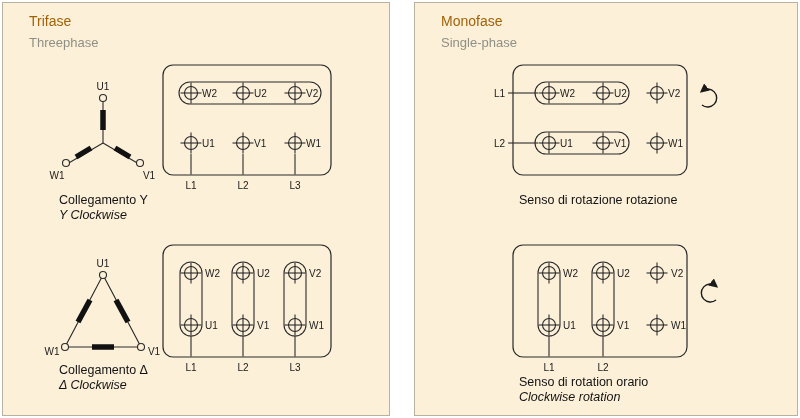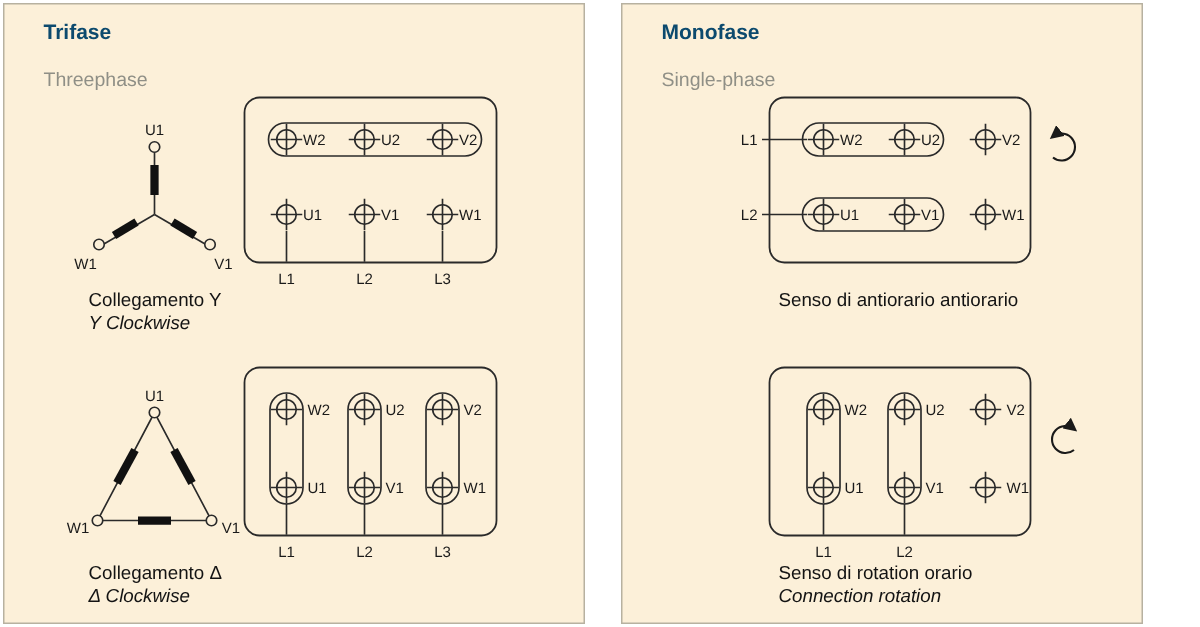--- a/index.html
+++ b/index.html
@@ -10,24 +10,24 @@
     font-family:"Liberation Sans", sans-serif;
     overflow:hidden;
   }
   .stage { position:absolute; inset:0; }
   .panel {
     position:absolute; top:2px; height:414px;
     background:#fcf0d9;
     border:1px solid #b7b1a0;
   }
   #panel-left  { left:2px;   width:388px; }
-  #panel-right { left:414px; width:348px; }
+  #panel-right { left:414px; width:384px; }
   .panel-header { position:absolute; left:26px; top:10px; z-index:2; }
-  .title    { font-size:14px; font-weight:bold; color:#0c4a6e; }
-  .subtitle { font-size:13px; color:#8f8f86; margin-top:16px; }
+  .title    { font-size:14px; font-weight:normal; color:#a16207; }
+  .subtitle { font-size:13px; color:#8f8f86; margin-top:6px; }
   svg.diagram { position:absolute; left:0; top:0; z-index:1; }
   .caption { position:absolute; z-index:2; font-size:12.5px; color:#131313; line-height:15px; }
   .caption .en { font-style:italic; }
   
   text { font-family:"Liberation Sans", sans-serif; font-size:10px; fill:#1a1a1a; }
   .s    { stroke:#2a2a2a; stroke-width:1.1; fill:none; }
   .sb   { stroke:#2a2a2a; stroke-width:1.2; fill:none; }
   .coil { stroke:#111111; stroke-width:5.5; }
   .node { fill:#fcf0d9; stroke:#2a2a2a; stroke-width:1.1; }
   .arc  { stroke:#1a1a1a; stroke-width:1.4; fill:none; }
@@ -126,21 +126,21 @@
         <text x="188" y="368" text-anchor="middle">L1</text>
         <text x="240" y="368" text-anchor="middle">L2</text>
         <text x="292" y="368" text-anchor="middle">L3</text>
       </g>
     </svg>
 
     <div class="caption" style="left:56px; top:190px;">
       <div class="it">Collegamento Y</div>
       <div class="en">Y Clockwise</div>
     </div>
-    <div class="caption" style="left:56px; top:372px;">
+    <div class="caption" style="left:56px; top:360px;">
       <div class="it">Collegamento Δ</div>
       <div class="en">Δ Clockwise</div>
     </div>
   </section>
 
   <section class="panel" id="panel-right">
     <div class="panel-header">
       <div class="title">Monofase</div>
       <div class="subtitle">Single-phase</div>
     </div>
@@ -204,21 +204,21 @@
         <text x="134" y="368" text-anchor="middle">L1</text>
         <text x="188" y="368" text-anchor="middle">L2</text>
       </g>
 
       <g>
         <path class="arc" d="M 301 297 A 9 9 0 1 1 301 283" marker-end="url(#ah)"></path>
       </g>
     </svg>
 
     <div class="caption" style="left:104px; top:190px;">
-      <div class="it">Senso di antiorario antiorario</div>
+      <div class="it">Senso di rotazione rotazione</div>
     </div>
     <div class="caption" style="left:104px; top:372px;">
       <div class="it">Senso di rotation orario</div>
-      <div class="en">Connection rotation</div>
+      <div class="en">Clockwise rotation</div>
     </div>
   </section>
 
 </div>
 
 </body></html>

